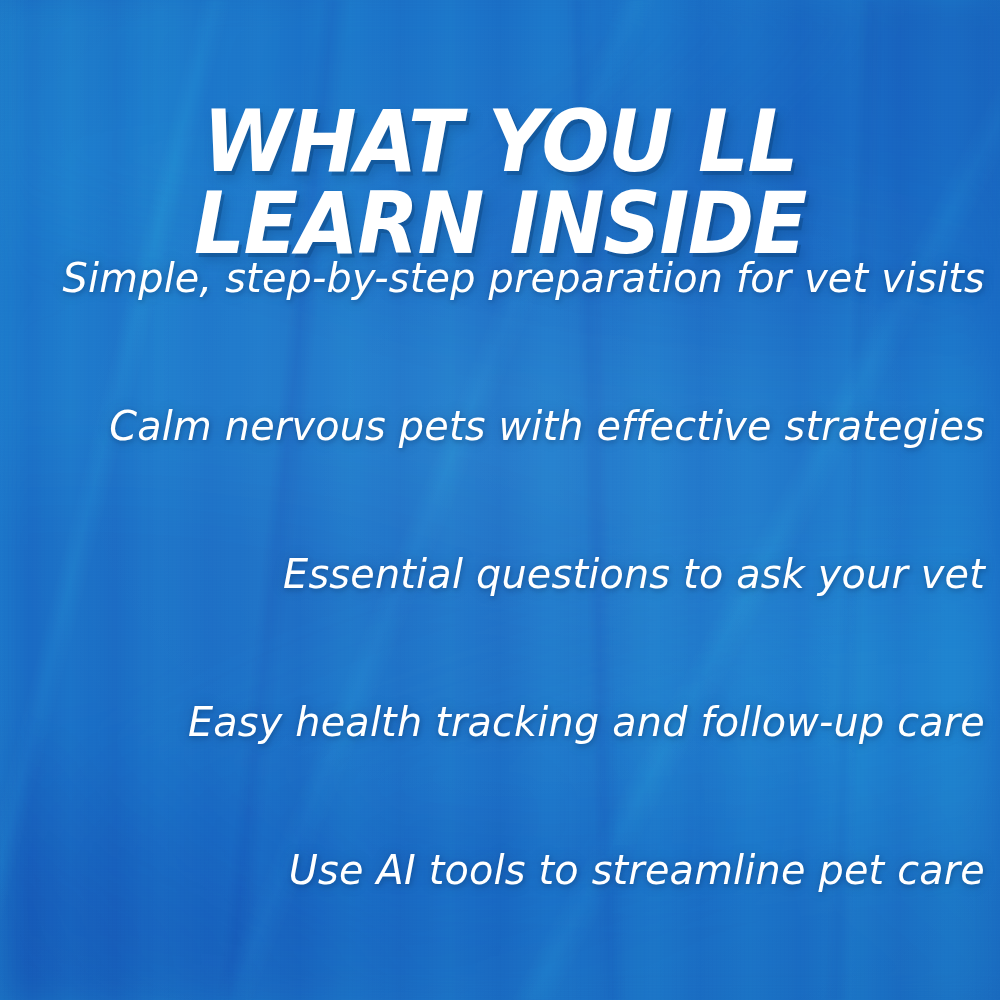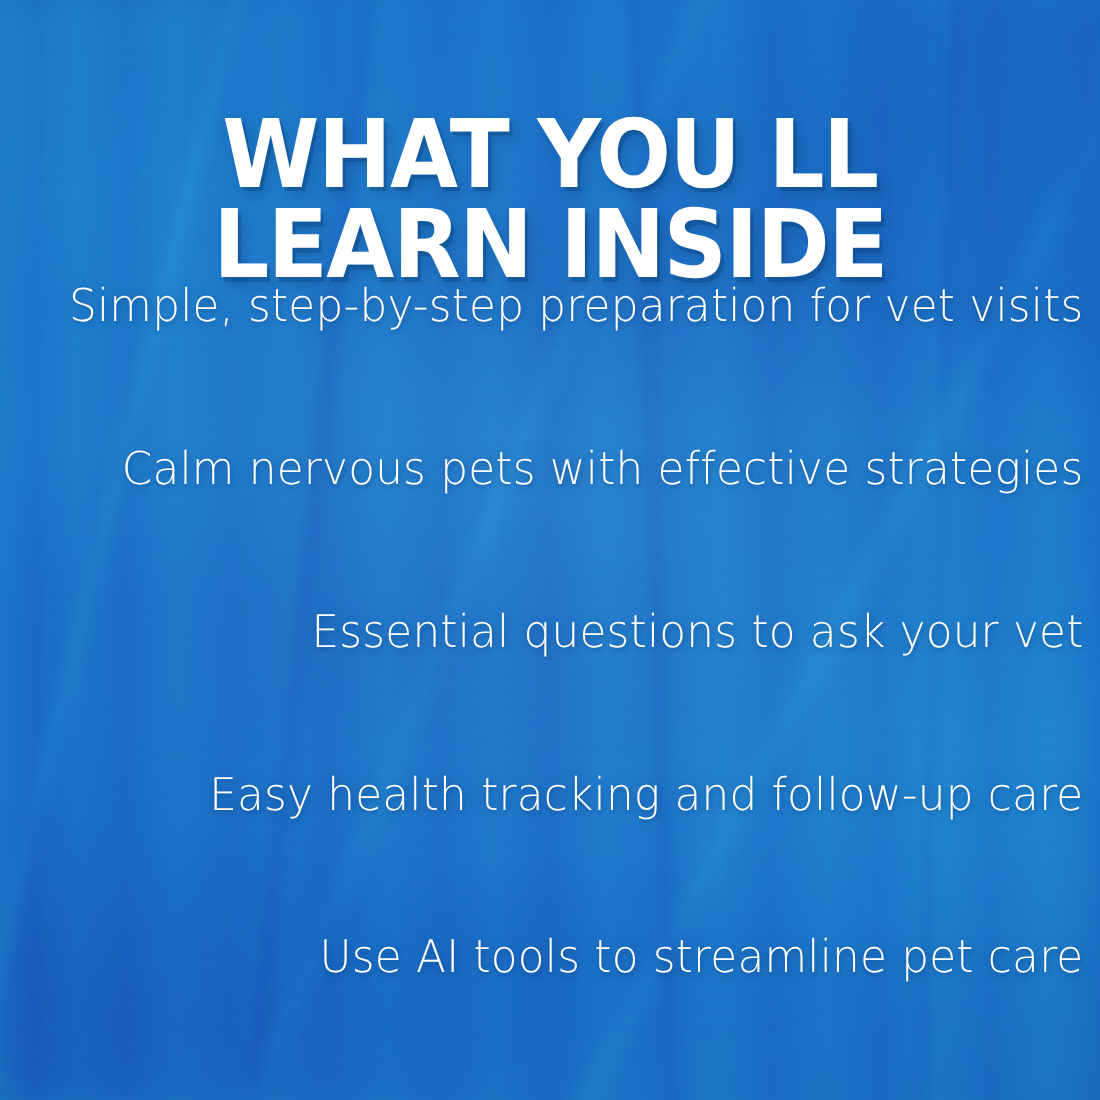--- a/index.html
+++ b/index.html
@@ -99,20 +99,21 @@
                  rgba(255,255,255,0.00) 42%,
                  rgba(0,0,0,0.085) 100%);
   }
 
   
   .content {
     position: relative;
     z-index: 5;
     width: 100%;
     height: 100%;
+    font-style: italic;
   }
 
   .headline {
     position: absolute;
     top: 42px;
     left: 0;
     right: 0;
     text-align: center;
     color: #ffffff;
     font-family: "DejaVu Sans", "Liberation Sans", sans-serif;

